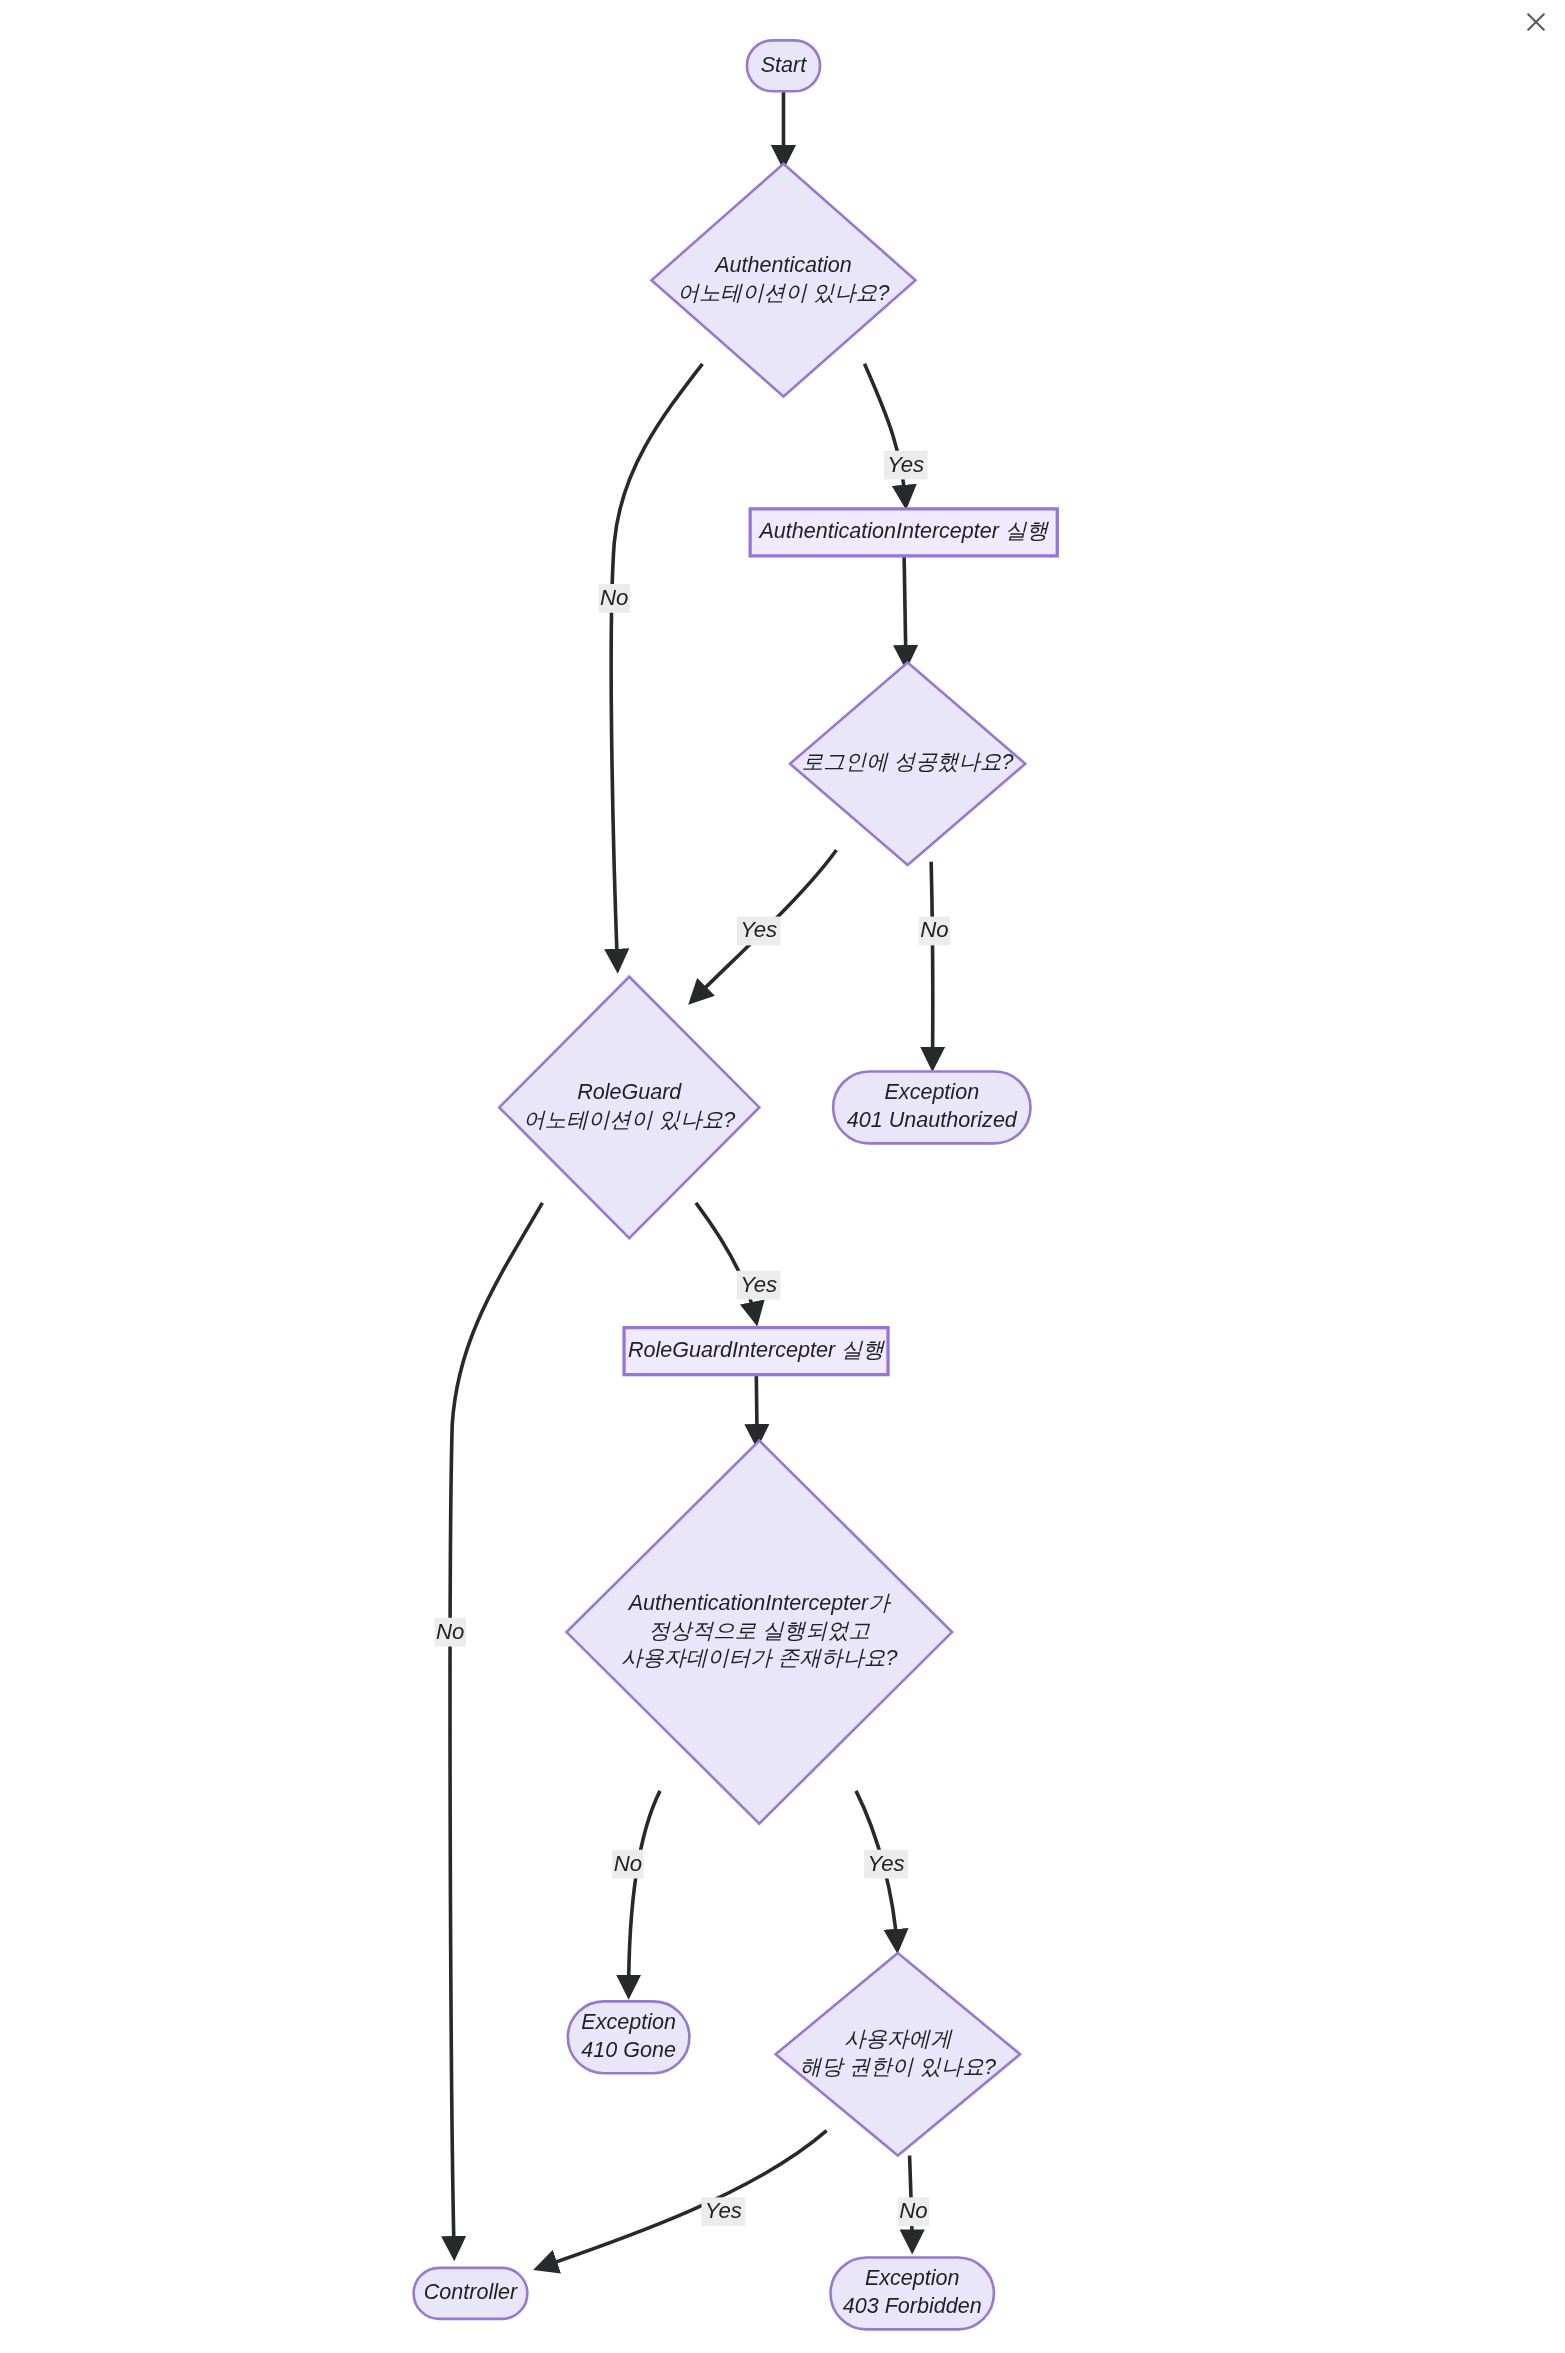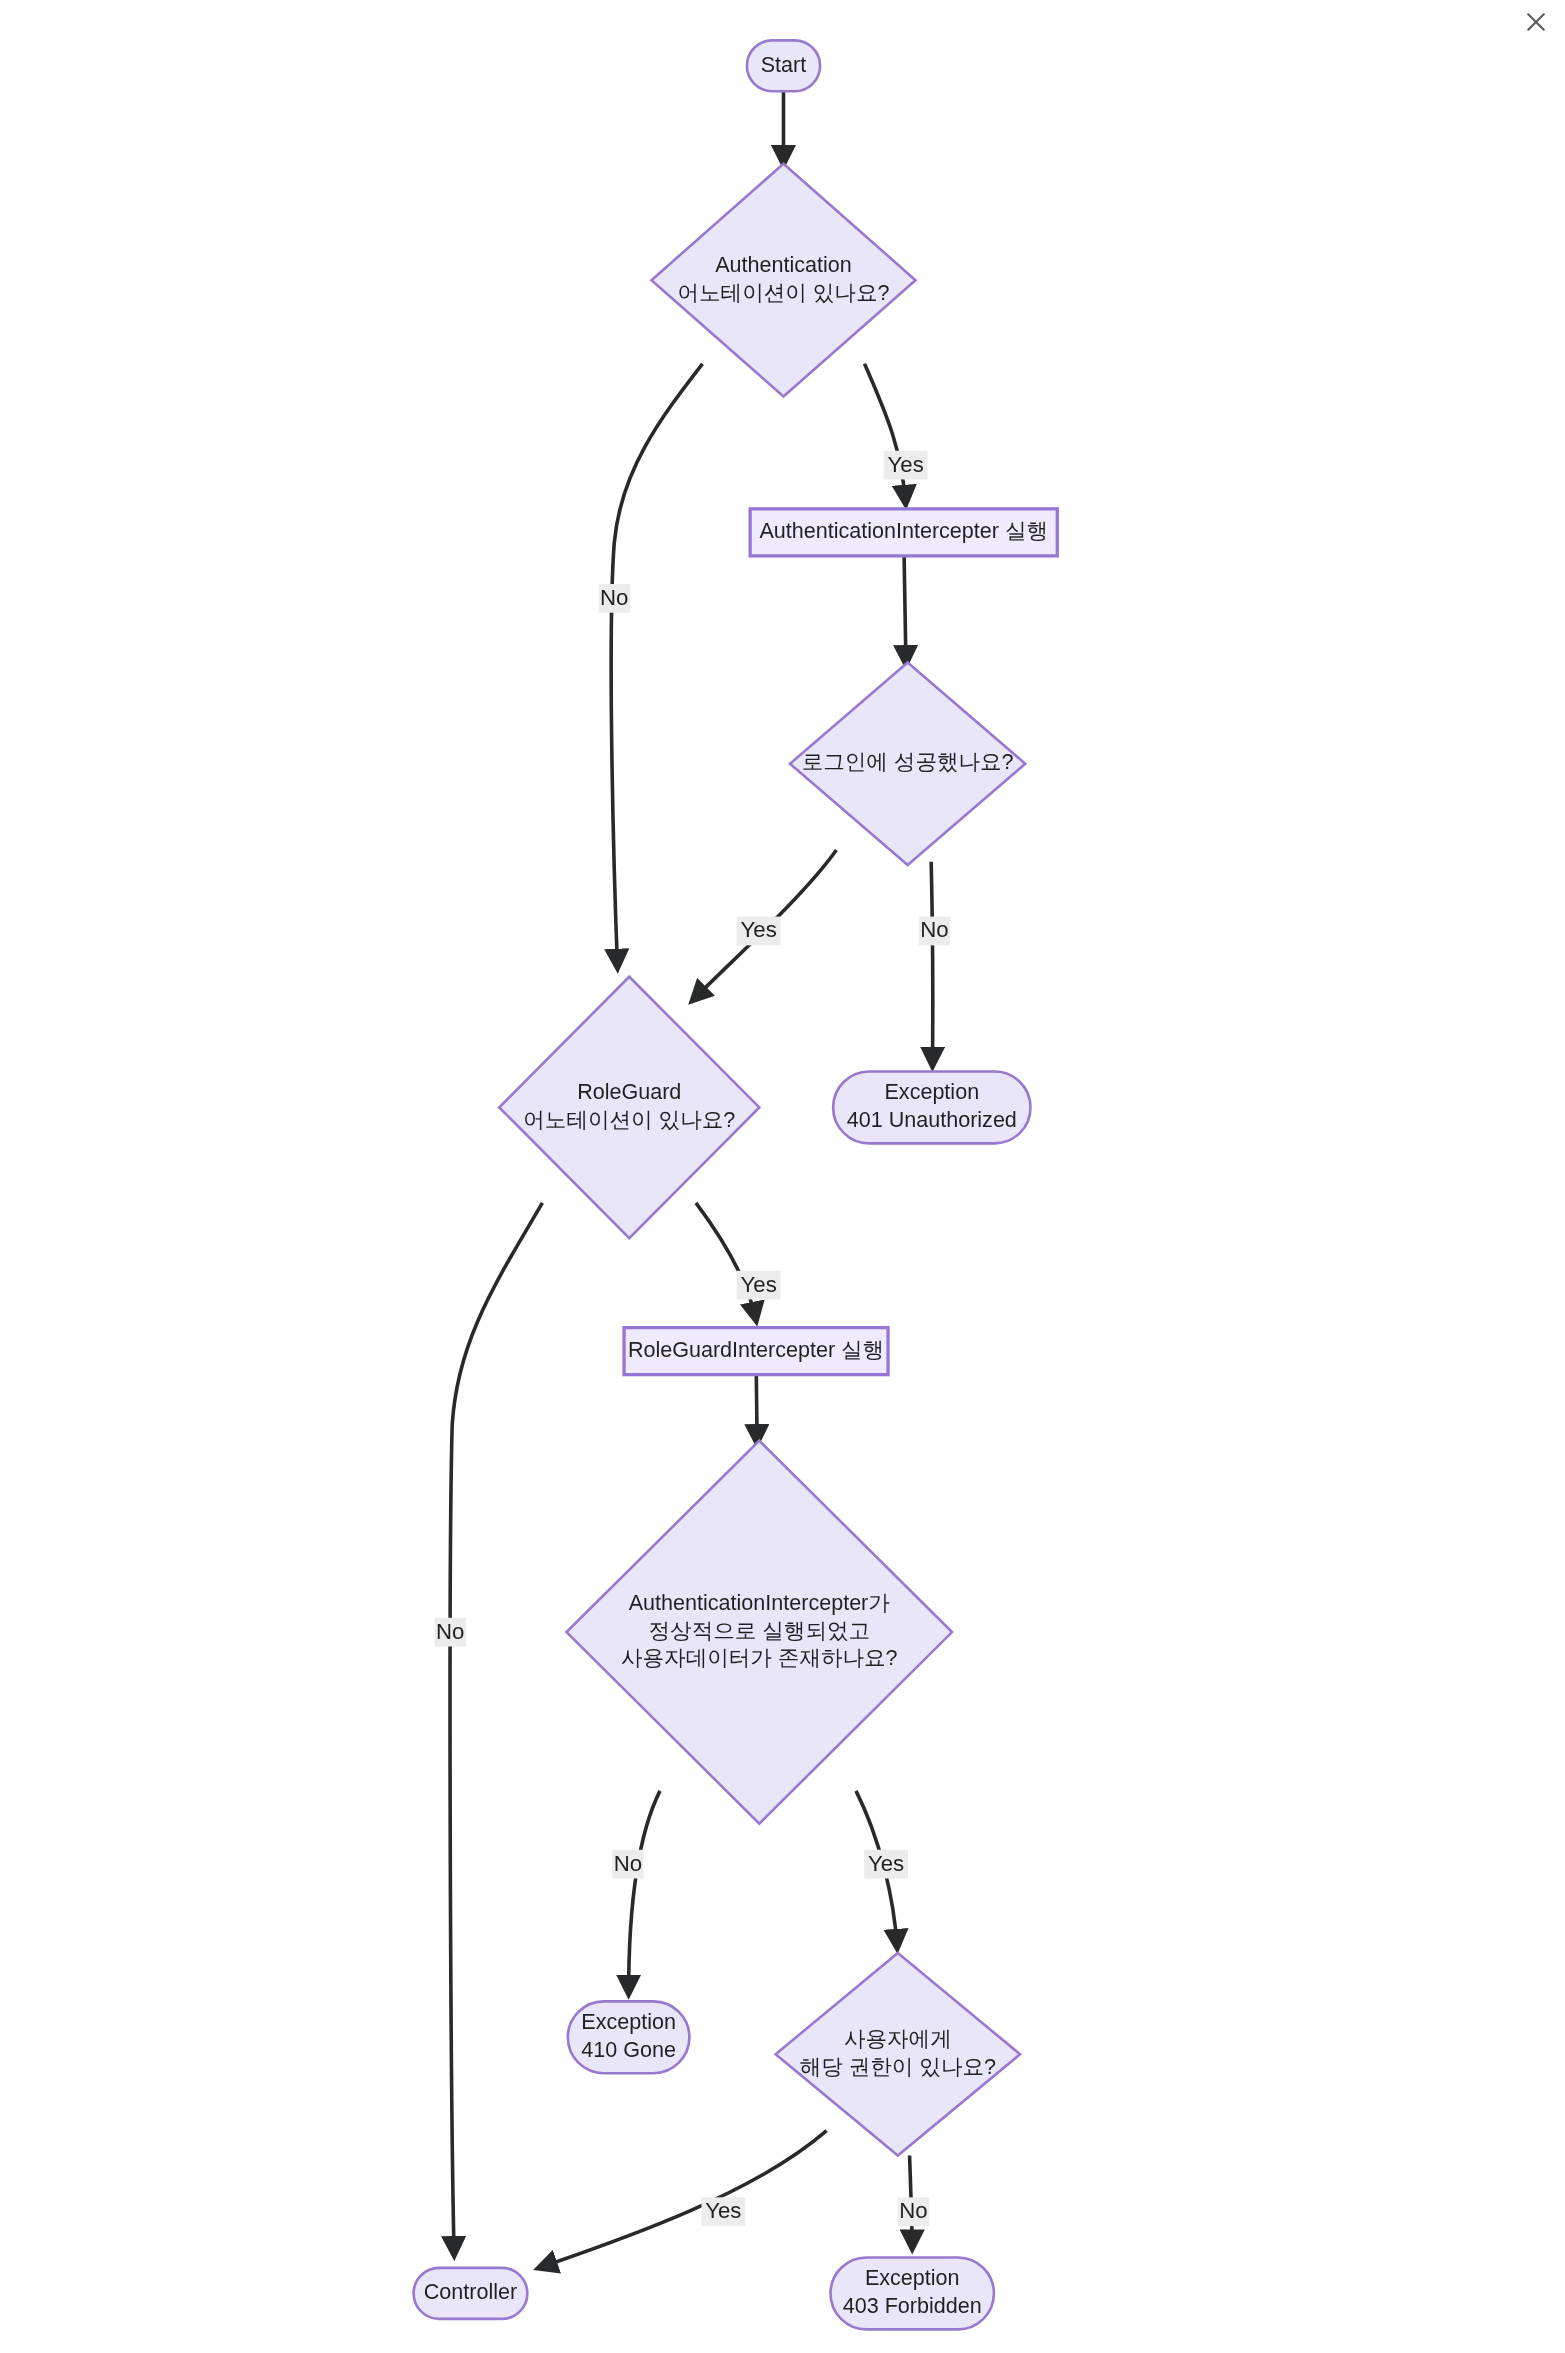--- a/index.html
+++ b/index.html
@@ -13,20 +13,21 @@
     width: 1565px;
     height: 2354px;
     position: relative;
     overflow: hidden;
   }
   #canvas {
     position: absolute;
     inset: 0;
     width: 1565px;
     height: 2354px;
+    font-style: italic;
   }
   svg.flow {
     position: absolute;
     top: 0;
     left: 0;
     width: 1565px;
     height: 2354px;
     overflow: visible;
   }
   .node-text {

